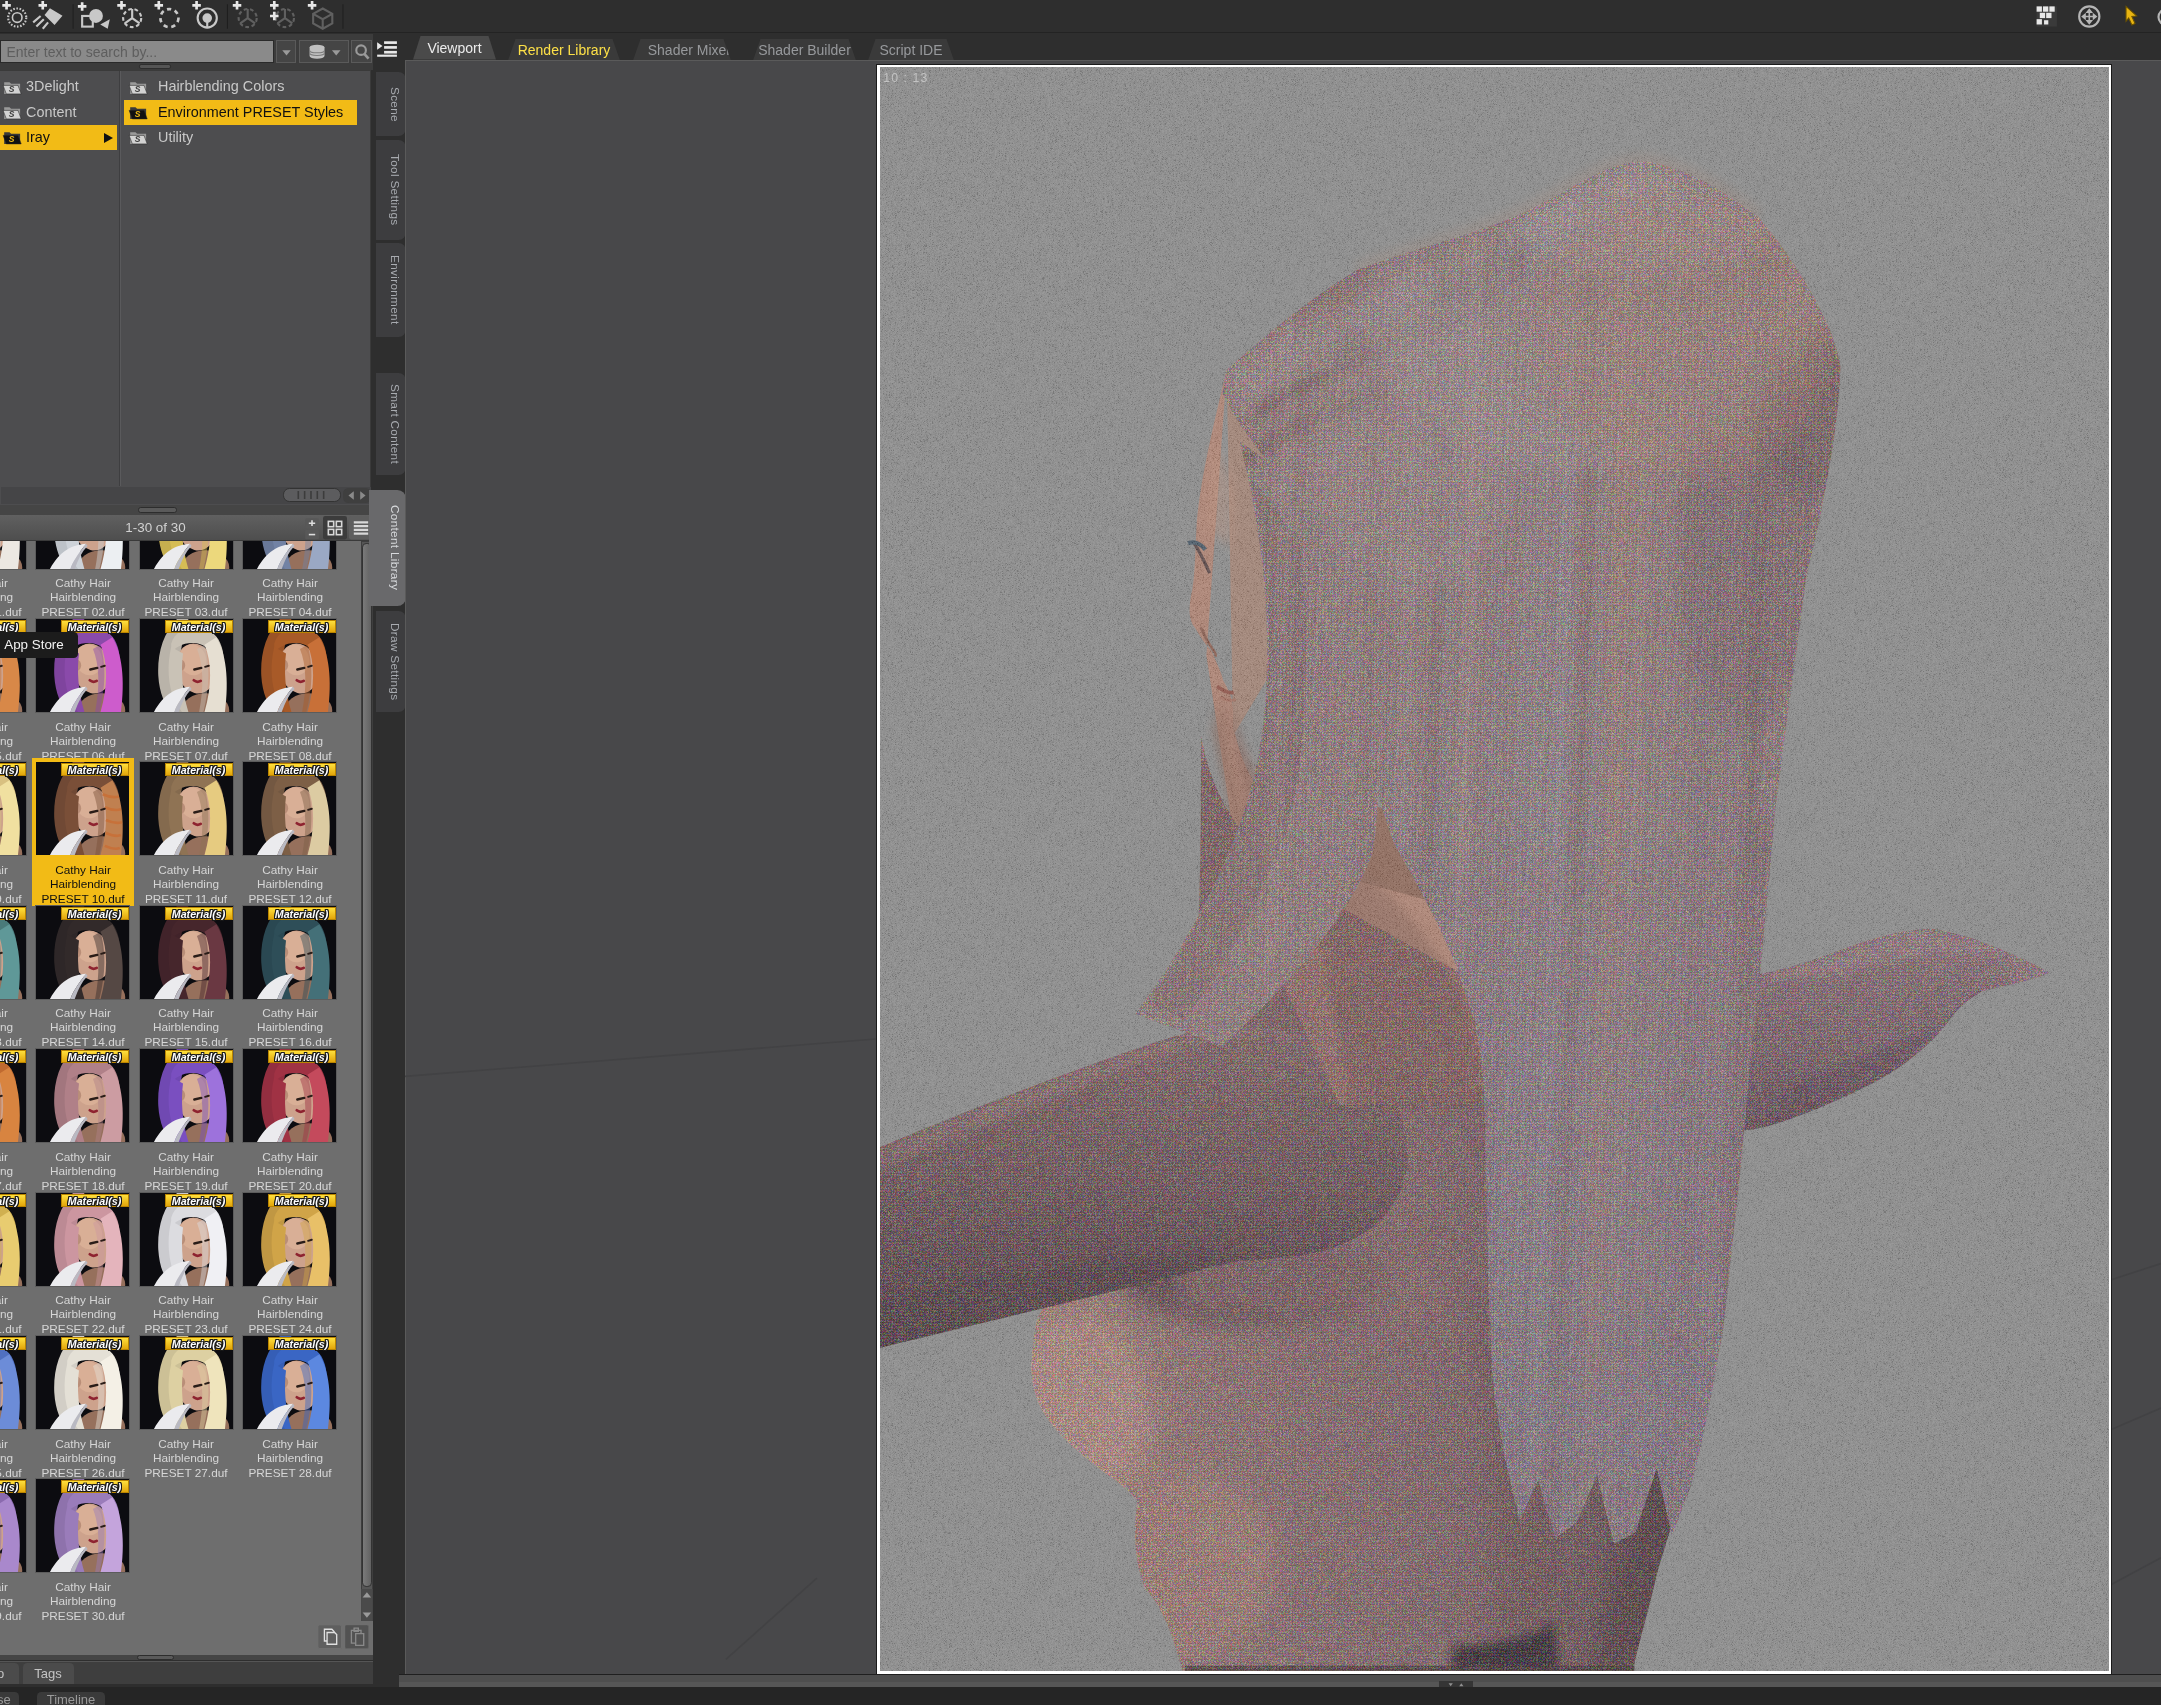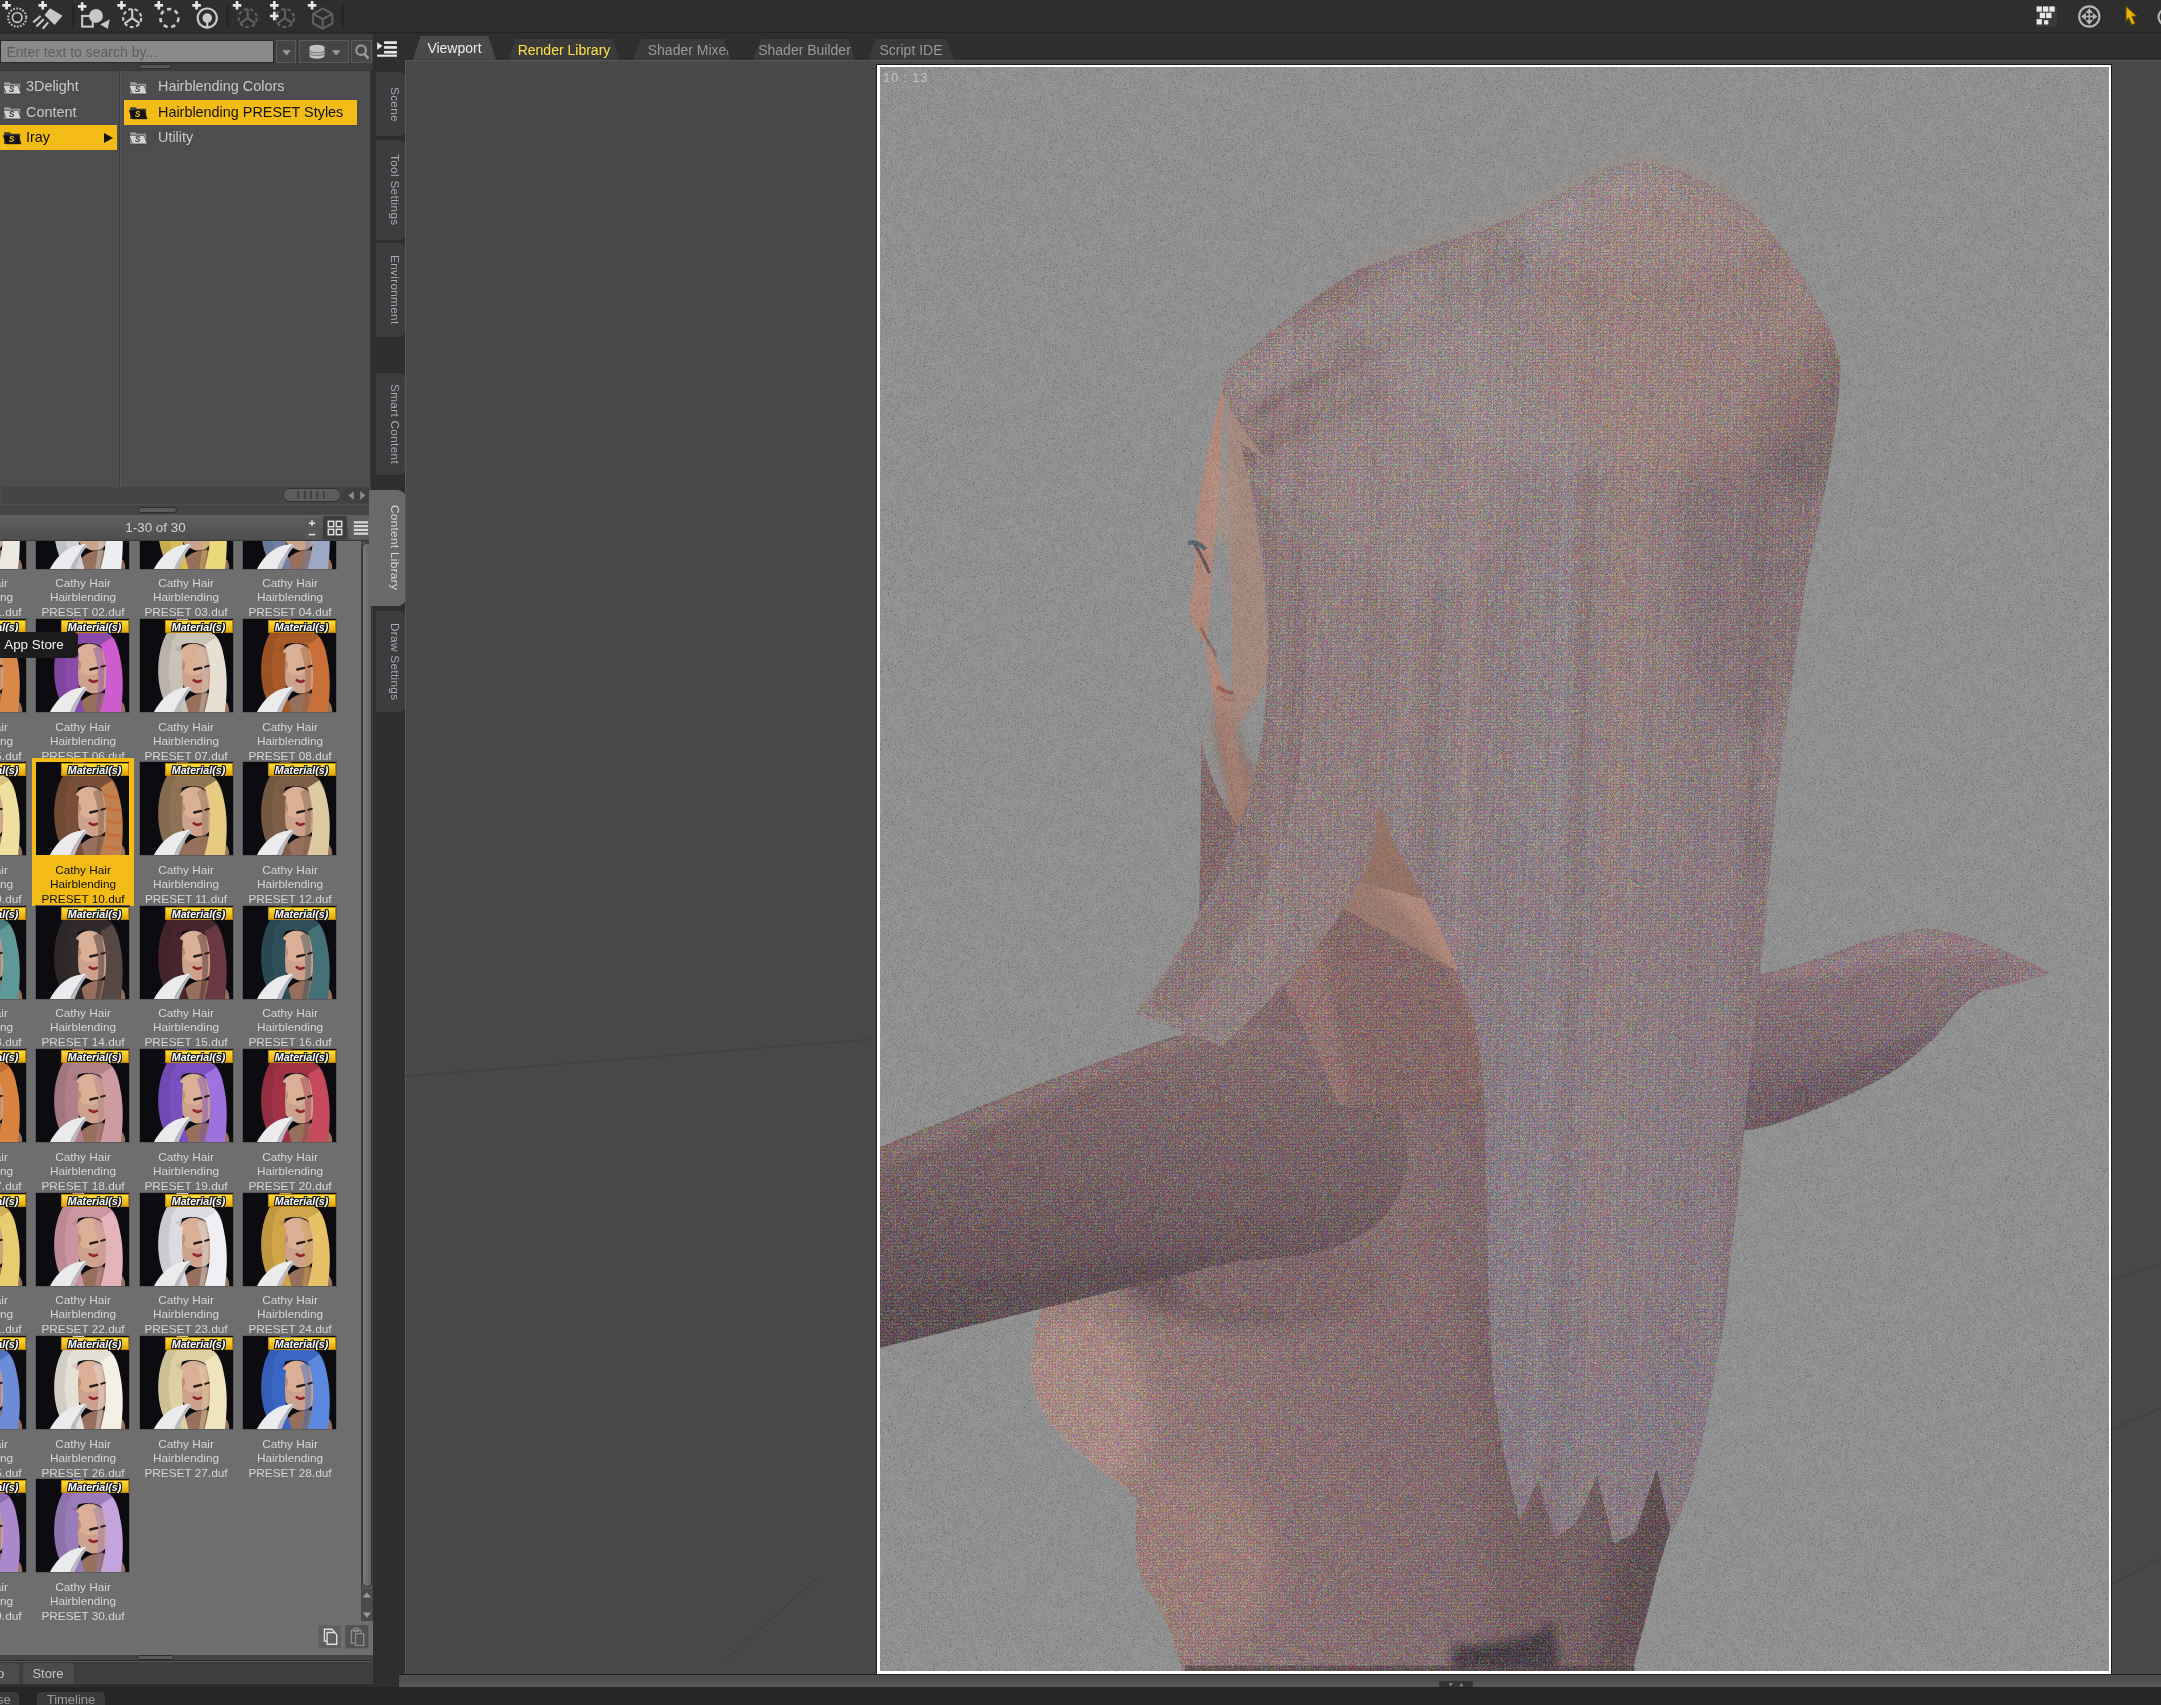--- a/index.html
+++ b/index.html
@@ -171,21 +171,21 @@
 <text x="18" y="24" font-family="Liberation Sans" font-size="16" font-style="italic" font-weight="bold" fill="#f2bb16" text-anchor="middle">S</text>
   </svg>
 <div class="abs" style="left:104px;top:133px;width:0;height:0;border-left:9px solid #111;border-top:5.4px solid transparent;border-bottom:5.4px solid transparent"></div>
 <div class="abs" style="left:158px;top:74px;width:203px;height:25px;font-size:14.4px;color:#c9c9c9;line-height:25px">Hairblending Colors</div>
 <svg width="20.3" height="17" viewBox="0 0 38 32" style="position:absolute;left:128px;top:79px">
 <path d="M4 6 L14 6 L17 9 L34 9 L34 28 L4 28 Z" fill="#9a9a9a"></path>
 <path d="M2 12 L30 12 L36 28 L8 28 Z" fill="#d2d2d2" stroke="#222" stroke-width="1"></path>
 <text x="18" y="24" font-family="Liberation Sans" font-size="16" font-style="italic" font-weight="bold" fill="#3a3a3a" text-anchor="middle">S</text>
   </svg>
 <div class="abs" style="left:124px;top:100px;width:233px;height:25px;background:#f2bb16"></div>
-<div class="abs" style="left:158px;top:100px;width:203px;height:25px;font-size:14.4px;color:#111;line-height:25px">Hairblending PRESET Styles</div>
+<div class="abs" style="left:158px;top:100px;width:203px;height:25px;font-size:14.4px;color:#111;line-height:25px">Environment PRESET Styles</div>
 <svg width="20.3" height="17" viewBox="0 0 38 32" style="position:absolute;left:128px;top:104px">
 <path d="M4 6 L14 6 L17 9 L34 9 L34 28 L4 28 Z" fill="#3a3a3a"></path>
 <path d="M2 12 L30 12 L36 28 L8 28 Z" fill="#111111" stroke="#222" stroke-width="1"></path>
 <text x="18" y="24" font-family="Liberation Sans" font-size="16" font-style="italic" font-weight="bold" fill="#f2bb16" text-anchor="middle">S</text>
   </svg>
 <div class="abs" style="left:158px;top:125px;width:203px;height:25px;font-size:14.4px;color:#c9c9c9;line-height:25px">Utility</div>
 <svg width="20.3" height="17" viewBox="0 0 38 32" style="position:absolute;left:128px;top:129px">
 <path d="M4 6 L14 6 L17 9 L34 9 L34 28 L4 28 Z" fill="#9a9a9a"></path>
 <path d="M2 12 L30 12 L36 28 L8 28 Z" fill="#d2d2d2" stroke="#222" stroke-width="1"></path>
 <text x="18" y="24" font-family="Liberation Sans" font-size="16" font-style="italic" font-weight="bold" fill="#3a3a3a" text-anchor="middle">S</text>
@@ -911,21 +911,21 @@
     <g fill="none" stroke="#8a8a8a" stroke-width="2.5">
       <path d="M12 10 H30 V34 H12 Z"></path>
       <path d="M17 6 H25 V12 H17 Z"></path>
       <path d="M20 16 H35 L35 38 H20 Z" fill="#525252"></path>
     </g>
   </svg>
 <div class="abs" style="left:0;top:1655px;width:373px;height:5.4px;background:#454545"></div>
 <div class="abs" style="left:137px;top:1655px;width:37px;height:5.4px;background:#5a5a5a;border-radius:2.7px;border:0.5px solid #2d2d2d"></div>
 <div class="abs" style="left:0;top:1661px;width:373px;height:23px;background:#3e3e3e;border-top:0.5px solid #555"></div>
 <div class="abs" style="left:-32px;top:1663px;width:51px;height:21px;background:#4b4b4b;border-radius:4.3px 4.3px 0 0;font-size:13px;color:#c4c4c4;text-align:center;line-height:21px">Info</div>
-<div class="abs" style="left:22.5px;top:1663px;width:51px;height:21px;background:#4b4b4b;border-radius:4.3px 4.3px 0 0;font-size:13px;color:#c4c4c4;text-align:center;line-height:21px">Store</div>
+<div class="abs" style="left:22.5px;top:1663px;width:51px;height:21px;background:#4b4b4b;border-radius:4.3px 4.3px 0 0;font-size:13px;color:#c4c4c4;text-align:center;line-height:21px">Tags</div>
 <div class="abs" style="left:376px;top:72px;width:30px;height:64px;background:#3d3d3f;border-radius:0 7.5px 7.5px 0;"></div>
 <div class="abs" style="left:381px;top:72px;width:21.4px;height:64px;writing-mode:vertical-rl;font-size:11.8px;color:#a8abb0;text-align:center;letter-spacing:0.3px">Scene</div>
 <div class="abs" style="left:376px;top:140px;width:30px;height:100px;background:#3d3d3f;border-radius:0 7.5px 7.5px 0;"></div>
 <div class="abs" style="left:381px;top:140px;width:21.4px;height:100px;writing-mode:vertical-rl;font-size:11.8px;color:#a8abb0;text-align:center;letter-spacing:0.3px">Tool Settings</div>
 <div class="abs" style="left:376px;top:243px;width:30px;height:94px;background:#3d3d3f;border-radius:0 7.5px 7.5px 0;"></div>
 <div class="abs" style="left:381px;top:243px;width:21.4px;height:94px;writing-mode:vertical-rl;font-size:11.8px;color:#a8abb0;text-align:center;letter-spacing:0.3px">Environment</div>
 <div class="abs" style="left:376px;top:373px;width:30px;height:102px;background:#3d3d3f;border-radius:0 7.5px 7.5px 0;"></div>
 <div class="abs" style="left:381px;top:373px;width:21.4px;height:102px;writing-mode:vertical-rl;font-size:11.8px;color:#a8abb0;text-align:center;letter-spacing:0.3px">Smart Content</div>
 <div class="abs" style="left:369px;top:490px;width:37px;height:116px;background:#69696b;border-radius:0 8.6px 8.6px 0;"></div>
 <div class="abs" style="left:381px;top:490px;width:21.4px;height:116px;writing-mode:vertical-rl;font-size:11.8px;color:#d8dadd;text-align:center;letter-spacing:0.3px">Content Library</div>

